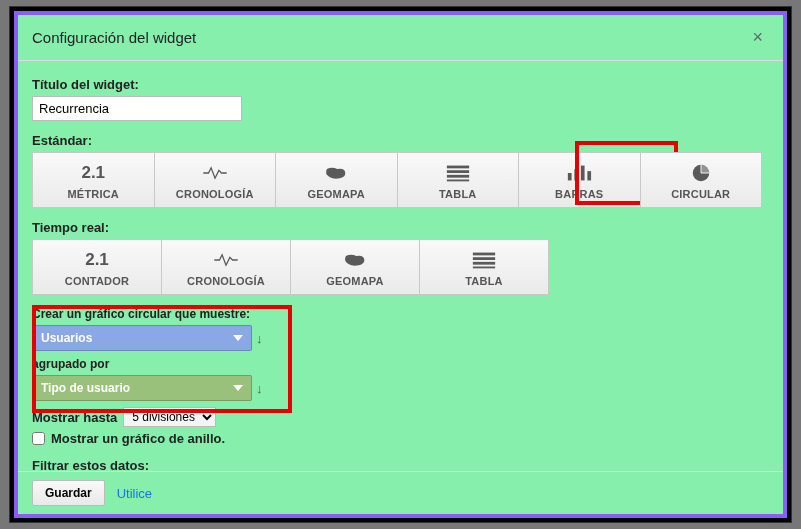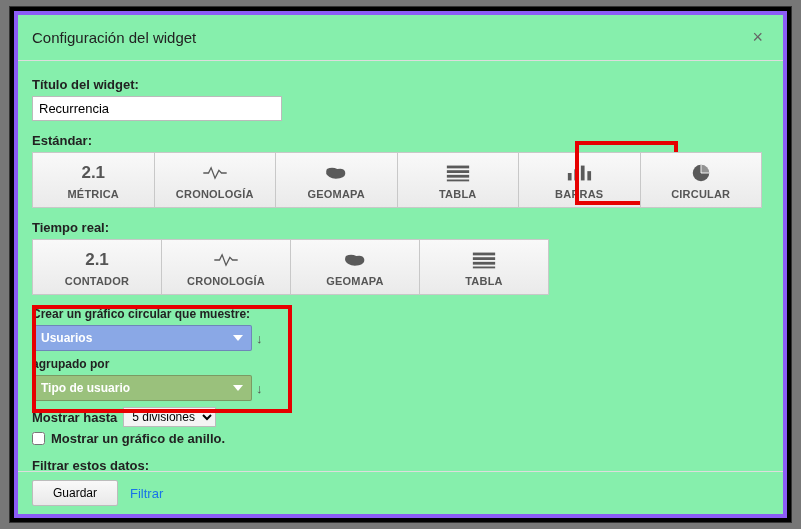--- a/index.html
+++ b/index.html
@@ -40,21 +40,21 @@
     font-size: 15px;
   }
   .close-x { font-size: 18px; color: #666; cursor: pointer; padding: 2px 6px; }
   .content {
     padding: 10px 21px 0 14px;
     flex: 1;
     overflow: hidden;
   }
   .field-label { font-weight: bold; margin-top: 6px; margin-bottom: 4px; }
   .text-input {
-    width: 250px;
+    width: 210px;
     padding: 4px 6px;
     border: 1px solid #bbb;
     font-size: 13px;
   }
   .section-label { font-weight: bold; margin-top: 12px; margin-bottom: 4px; }
   .btn-row { display: flex; gap: 0; }
   .type-btn {
     flex: 1;
     background: linear-gradient(#f9f9f9, #eaeaea);
     border: 1px solid #c8c8c8;
@@ -114,22 +114,22 @@
     padding: 8px 14px;
     display: flex;
     align-items: center;
     justify-content: space-between;
   }
   .footer-left { display:flex; align-items:center; gap:12px; }
   .footer-right { display:flex; align-items:center; gap:18px; }
   .btn-save {
     background: linear-gradient(#f9f9f9,#e9e9e9);
     border: 1px solid #bcbcbc;
-    padding: 5px 20px;
-    font-weight: normal;
+    padding: 5px 12px;
+    font-weight: bold;
     font-size: 12px;
     cursor: pointer;
     border-radius: 2px;
   }
   .icon-21 { font-size: 17px; font-weight: bold; color:#555; }
   .icon-svg { width: 26px; height: 22px; }
   .subhead { font-weight: bold; font-size: 12px; margin-bottom:4px; }
 </style>
 </head>
 <body>
@@ -276,21 +276,21 @@
       </div>
 
       <div class="filter-label">Filtrar estos datos:</div>
       
 
     </div>
 
     <div class="footer">
       <div class="footer-left">
         <button class="btn-save">Guardar</button>
-        <span class="link">Filtrar</span>
+        <span class="link">Utilice</span>
       </div>
     </div>
 
     <div class="selected-ring ring-circular"></div>
     <div class="selected-ring ring-config"></div>
 
   </div>
 </div>
 
 </body></html>

